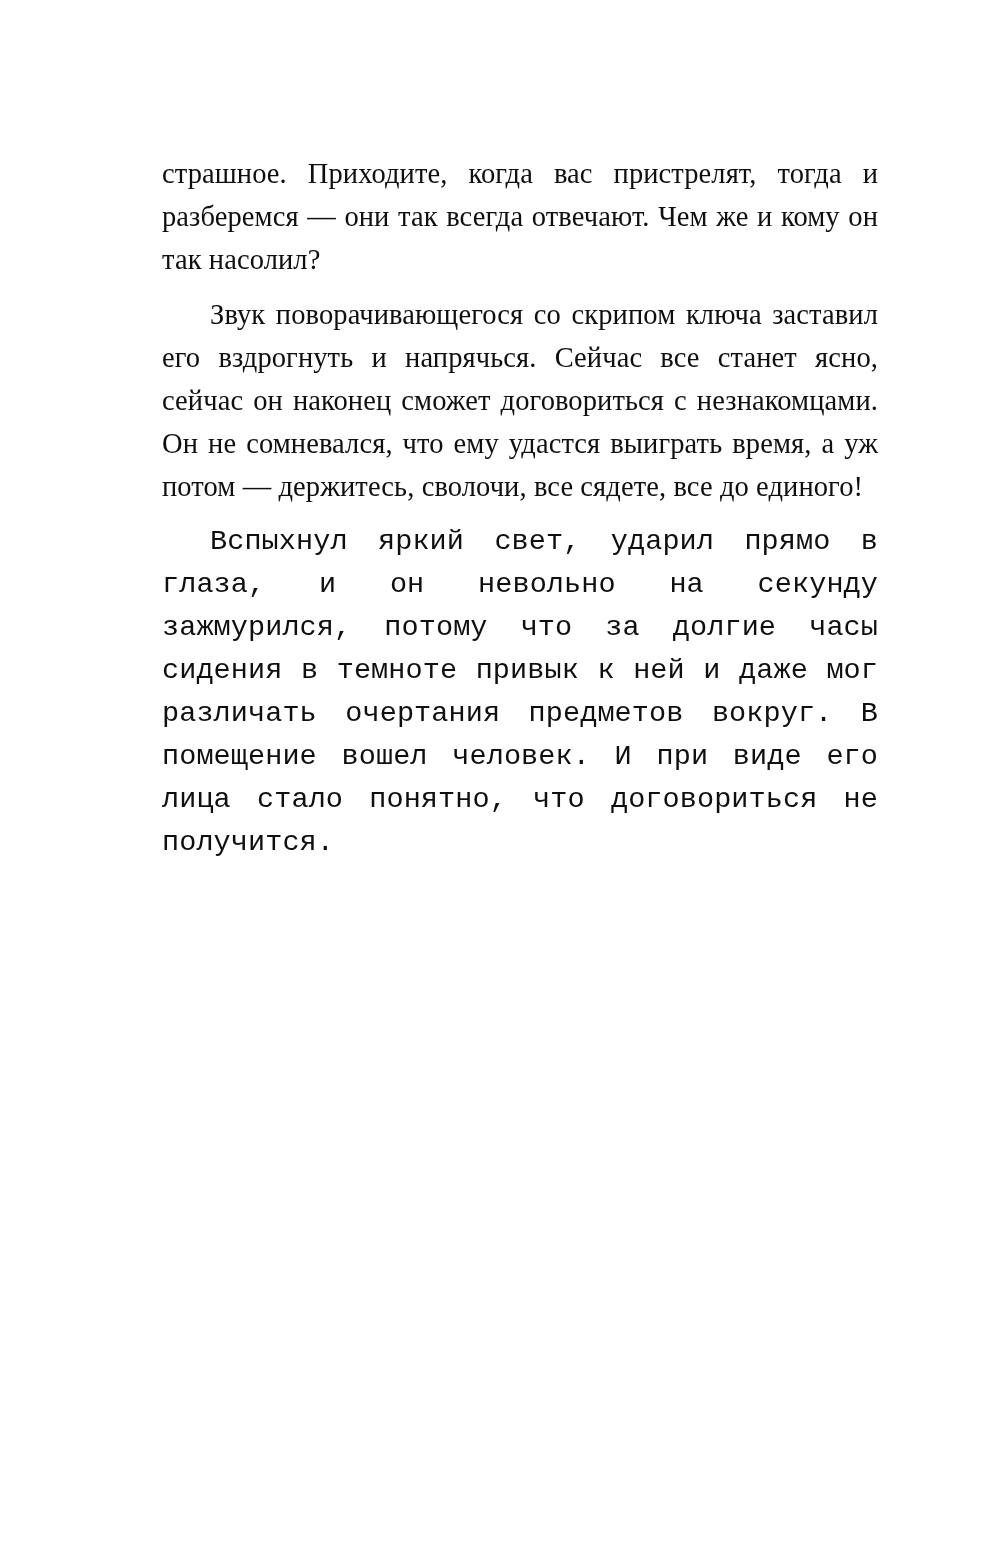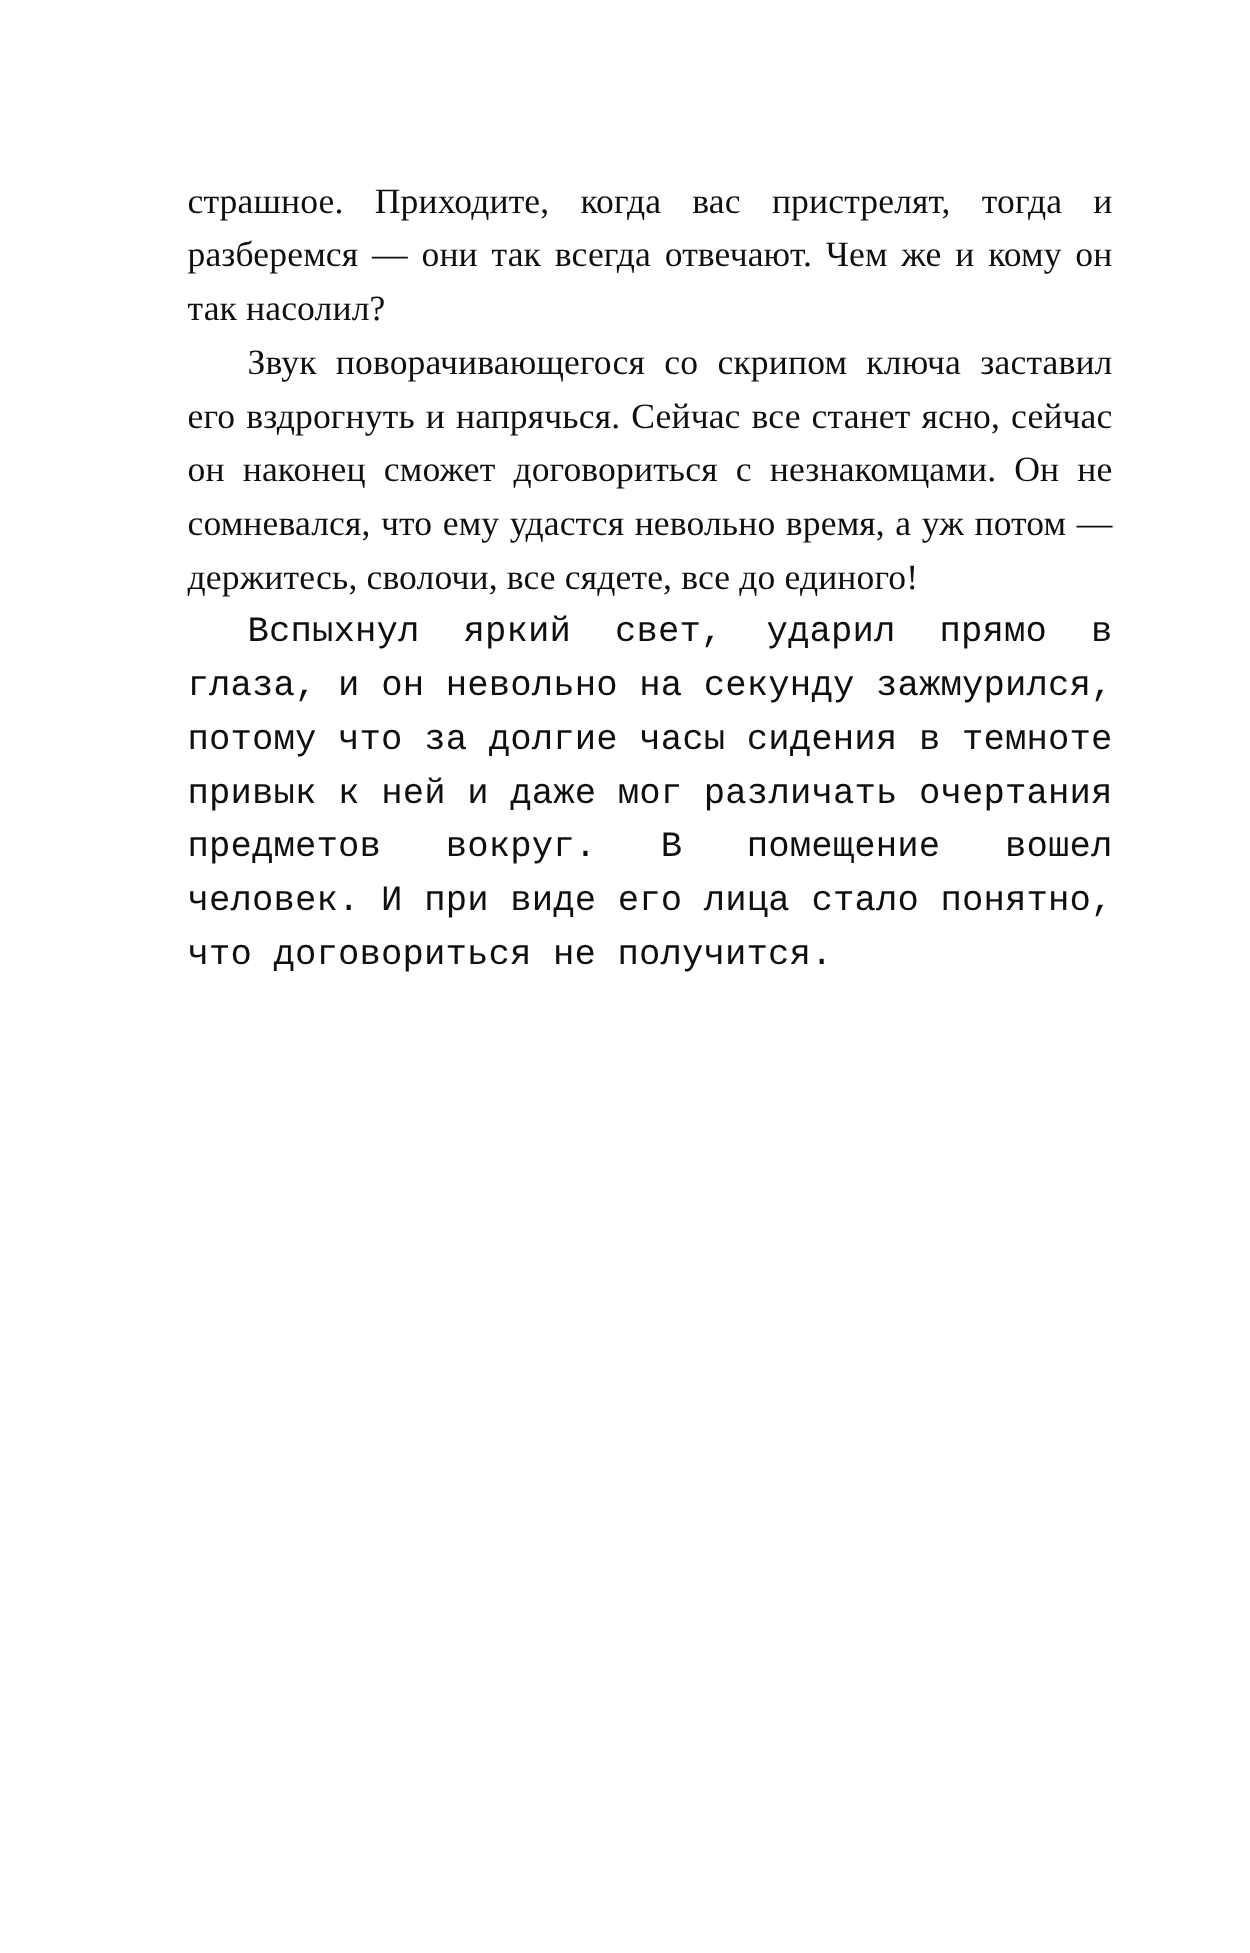--- a/index.html
+++ b/index.html
@@ -23,21 +23,21 @@
     background: #ffffff;
     overflow: hidden;
   }
   .text-block {
     position: absolute;
     left: 150px;
     top: 140px;
     width: 740px;
   }
   .para {
-    margin: 0;
+    margin: 12px;
     font-size: 28.5px;
     line-height: 43px;
     text-align: justify;
     text-justify: inter-word;
     color: #100f10;
     letter-spacing: 0.1px;
     hyphens: manual;
   }
   .para.indent {
     text-indent: 48px;
@@ -47,16 +47,16 @@
     text-align: justify;
     font-family: Liberation Mono, monospace;
   }
 </style>
 </head>
 <body>
 
 <div class="page">
   <div class="text-block">
     <p class="para">страшное. Приходите, когда вас пристрелят, тогда и разберемся — они так всегда отвечают. Чем же и кому он так насолил?</p>
-    <p class="para indent">Звук поворачивающегося со скрипом ключа заставил его вздрогнуть и напрячься. Сейчас все станет ясно, сейчас он наконец сможет договориться с незнакомцами. Он не сомневался, что ему удастся невольно время, а уж потом — держитесь, сволочи, все сядете, все до единого!</p>
+    <p class="para indent">Звук поворачивающегося со скрипом ключа заставил его вздрогнуть и напрячься. Сейчас все станет ясно, сейчас он наконец сможет договориться с незнакомцами. Он не сомневался, что ему удастся выиграть время, а уж потом — держитесь, сволочи, все сядете, все до единого!</p>
     <p class="para indent">Вспыхнул яркий свет, ударил прямо в глаза, и он невольно на секунду зажмурился, потому что за долгие часы сидения в темноте привык к ней и даже мог различать очертания предметов вокруг. В помещение вошел человек. И при виде его лица стало понятно, что договориться не получится.</p>
   </div>
 </div>
 
 </body></html>

